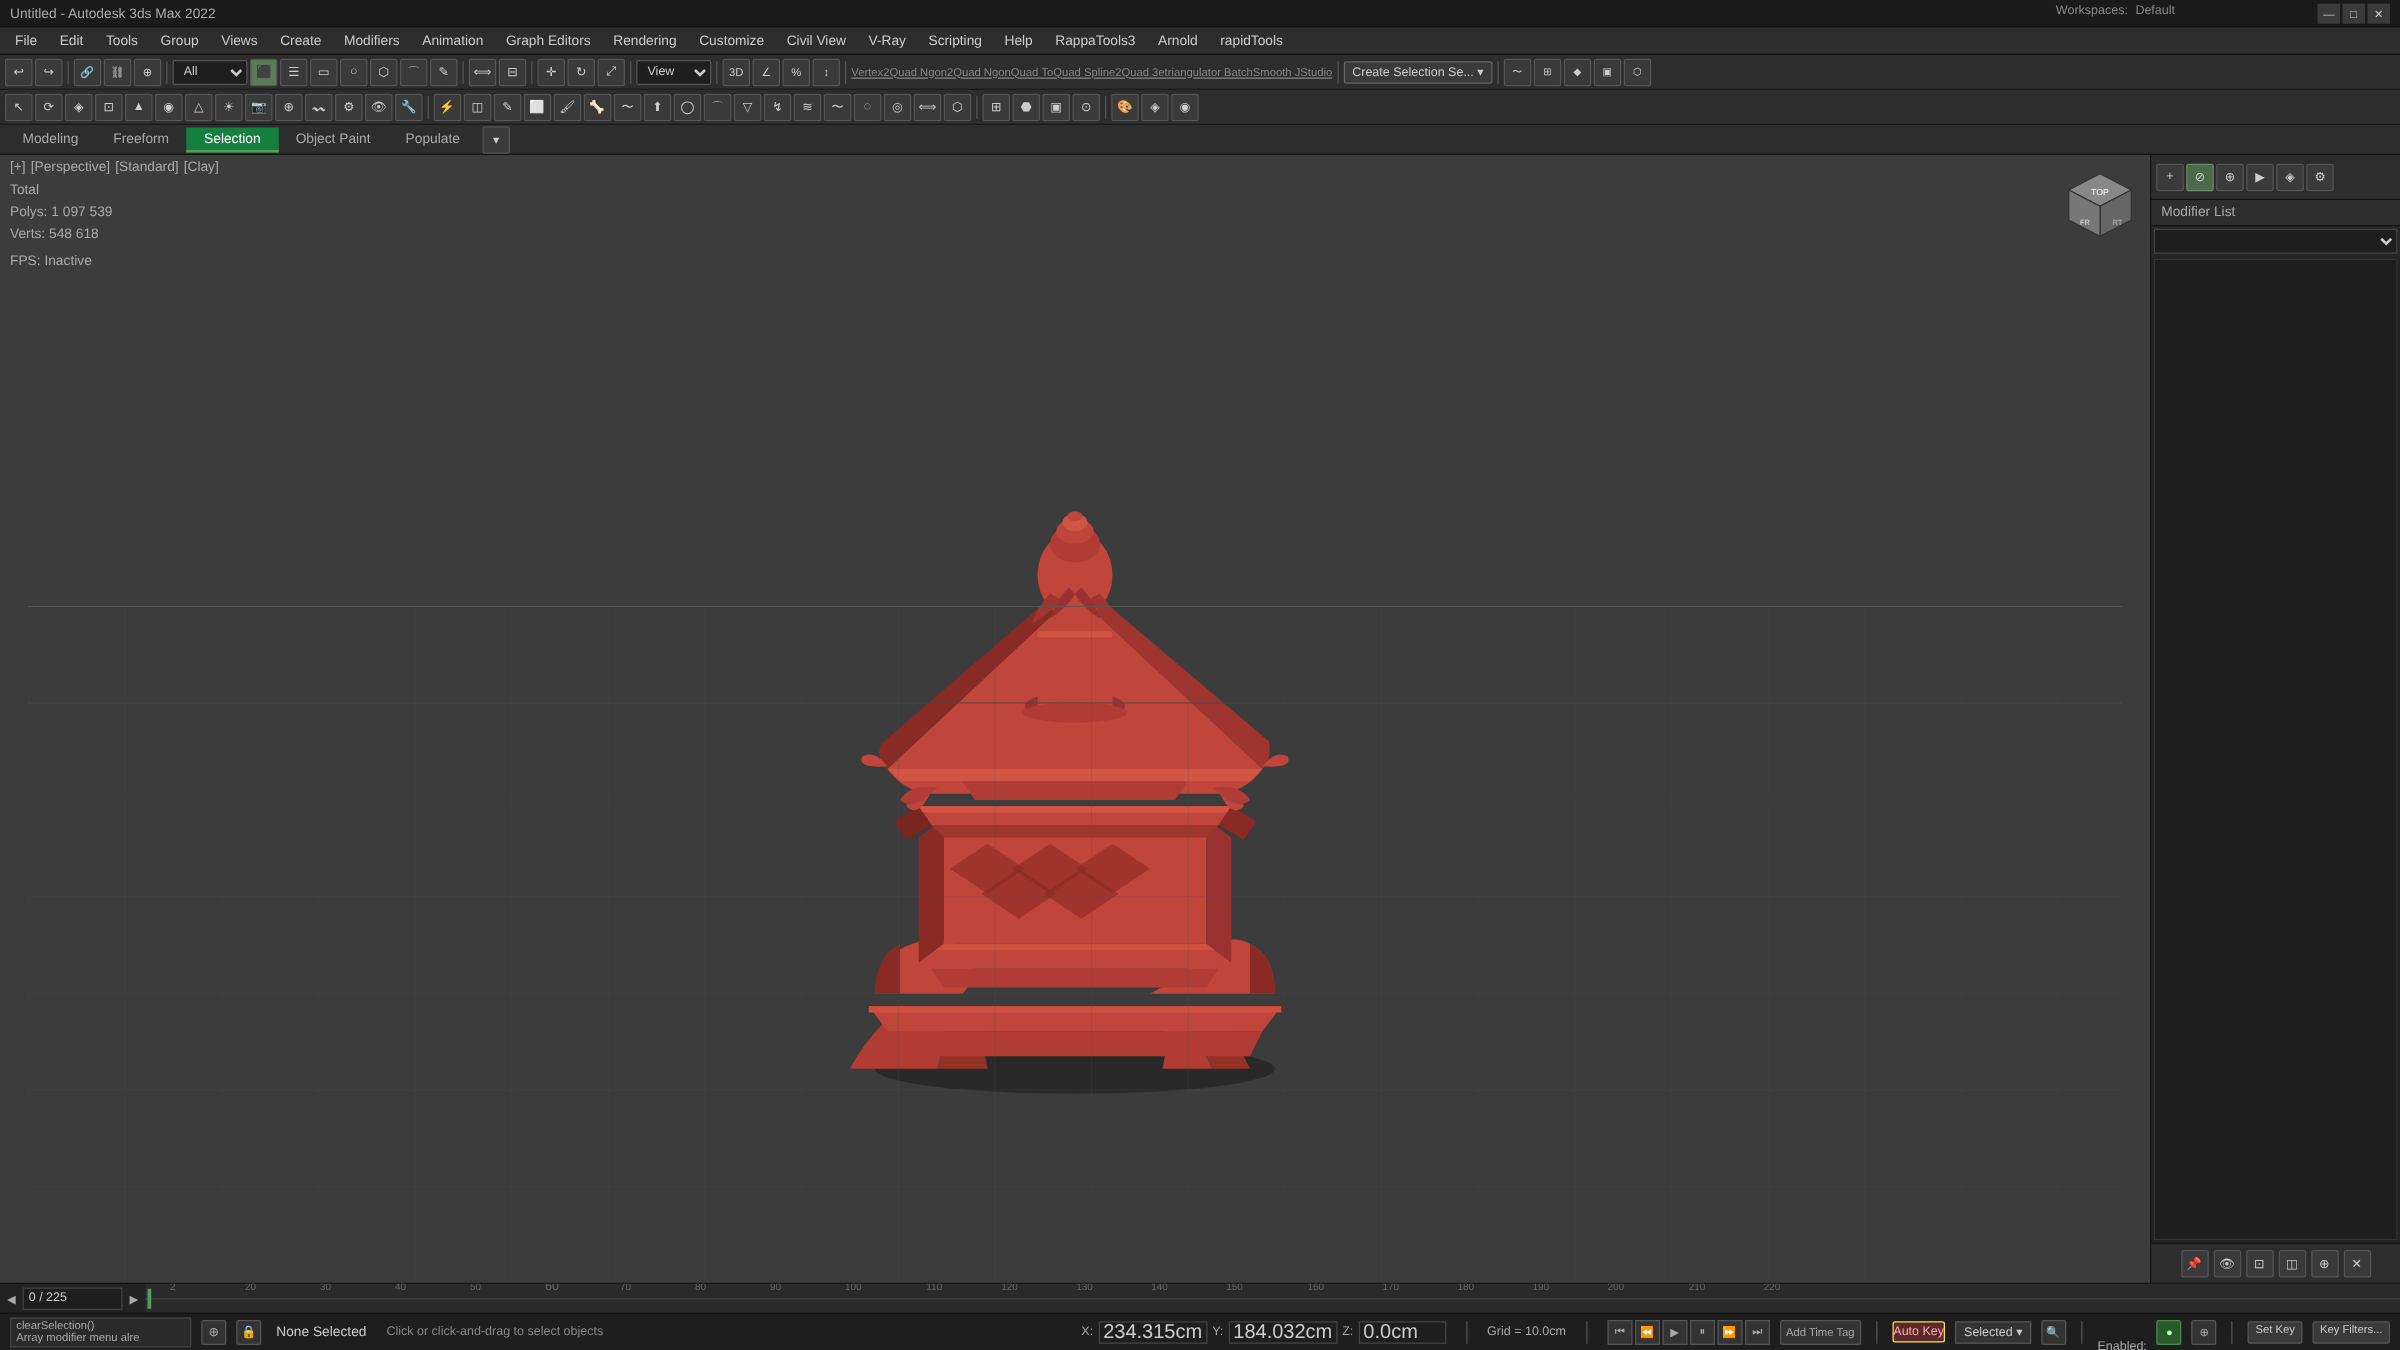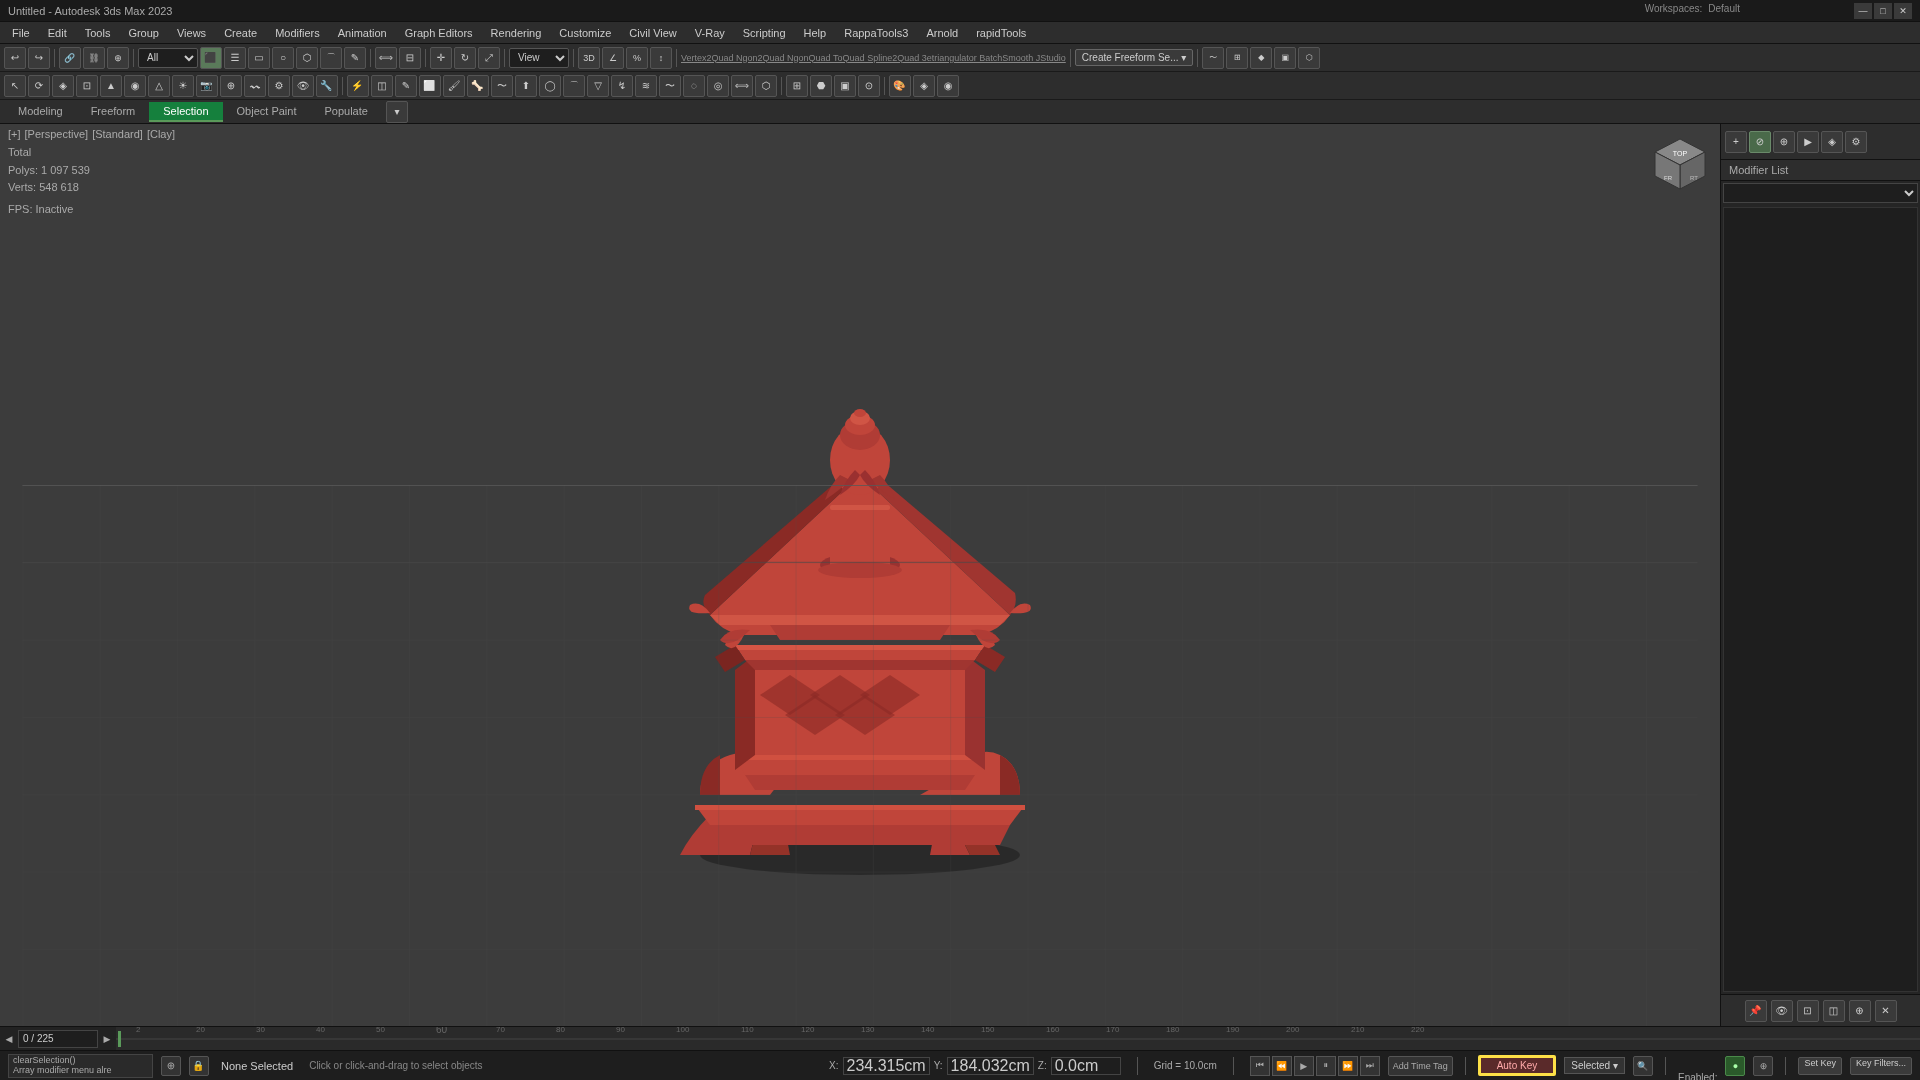--- a/index.html
+++ b/index.html
@@ -327,23 +327,23 @@
       border: 1px solid #555;
       display: inline-flex;
       align-items: center;
       justify-content: center;
       font-size: 9px;
       cursor: pointer;
       color: #aaa;
     }
 
     #auto-key-btn {
-      padding: 2px 16px;
+      padding: 2px 0;
       background: #5a2a2a;
-      border: 3px solid #fde047;
+      border: 1px solid #fde047;
       color: #ffaaaa;
       font-size: 10px;
       cursor: pointer;
       border-radius: 2px;
     }
 
     #selected-display {
       padding: 2px 6px;
       background: #333;
       border: 1px solid #555;
@@ -381,21 +381,21 @@
       color: #ccc;
       font-size: 9px;
       cursor: pointer;
       border-radius: 2px;
     }
   </style>
 </head>
 <body>
 
 <div id="title-bar">
-  <span class="title">Untitled - Autodesk 3ds Max 2023</span>
+  <span class="title">Untitled - Autodesk 3ds Max 2022</span>
   <div style="position:absolute; right:180px; top:3px; font-size:10px; color:#888; display:flex; align-items:center; gap:6px;">
     <span>Workspaces:</span>
     <span>Default</span>
   </div>
   <div class="win-controls">
     <span>—</span>
     <span>□</span>
     <span class="close">✕</span>
   </div>
 </div>
@@ -460,21 +460,21 @@
   <div class="toolbar-btn" style="font-size:9px;">3D</div>
   <div class="toolbar-btn" style="font-size:9px;">∠</div>
   <div class="toolbar-btn" style="font-size:9px;">%</div>
   <div class="toolbar-btn" style="font-size:9px;">↕</div>
   <div class="toolbar-separator"></div>
 
   <span style="font-size:9px; color:#888;text-decoration:underline;">Vertex2Quad&nbsp;Ngon2Quad&nbsp;NgonQuad&nbsp;ToQuad&nbsp;Spline2Quad&nbsp;3etriangulator&nbsp;BatchSmooth&nbsp;JStudio</span>
   <div class="toolbar-separator"></div>
 
   <div style="background:#3a3a3a; border:1px solid #666; padding: 2px 6px; font-size:10px; color:#ccc; cursor:pointer; border-radius:2px;">
-    <span>Create Freeform Se...</span> ▾
+    <span>Create Selection Se...</span> ▾
   </div>
   <div class="toolbar-separator"></div>
 
   <div class="toolbar-btn" style="font-size:8px;">〜</div>
   <div class="toolbar-btn" style="font-size:8px;">⊞</div>
   <div class="toolbar-btn" style="font-size:8px;">◆</div>
   <div class="toolbar-btn" style="font-size:8px;">▣</div>
   <div class="toolbar-btn" style="font-size:8px;">⬡</div>
 </div>
 

